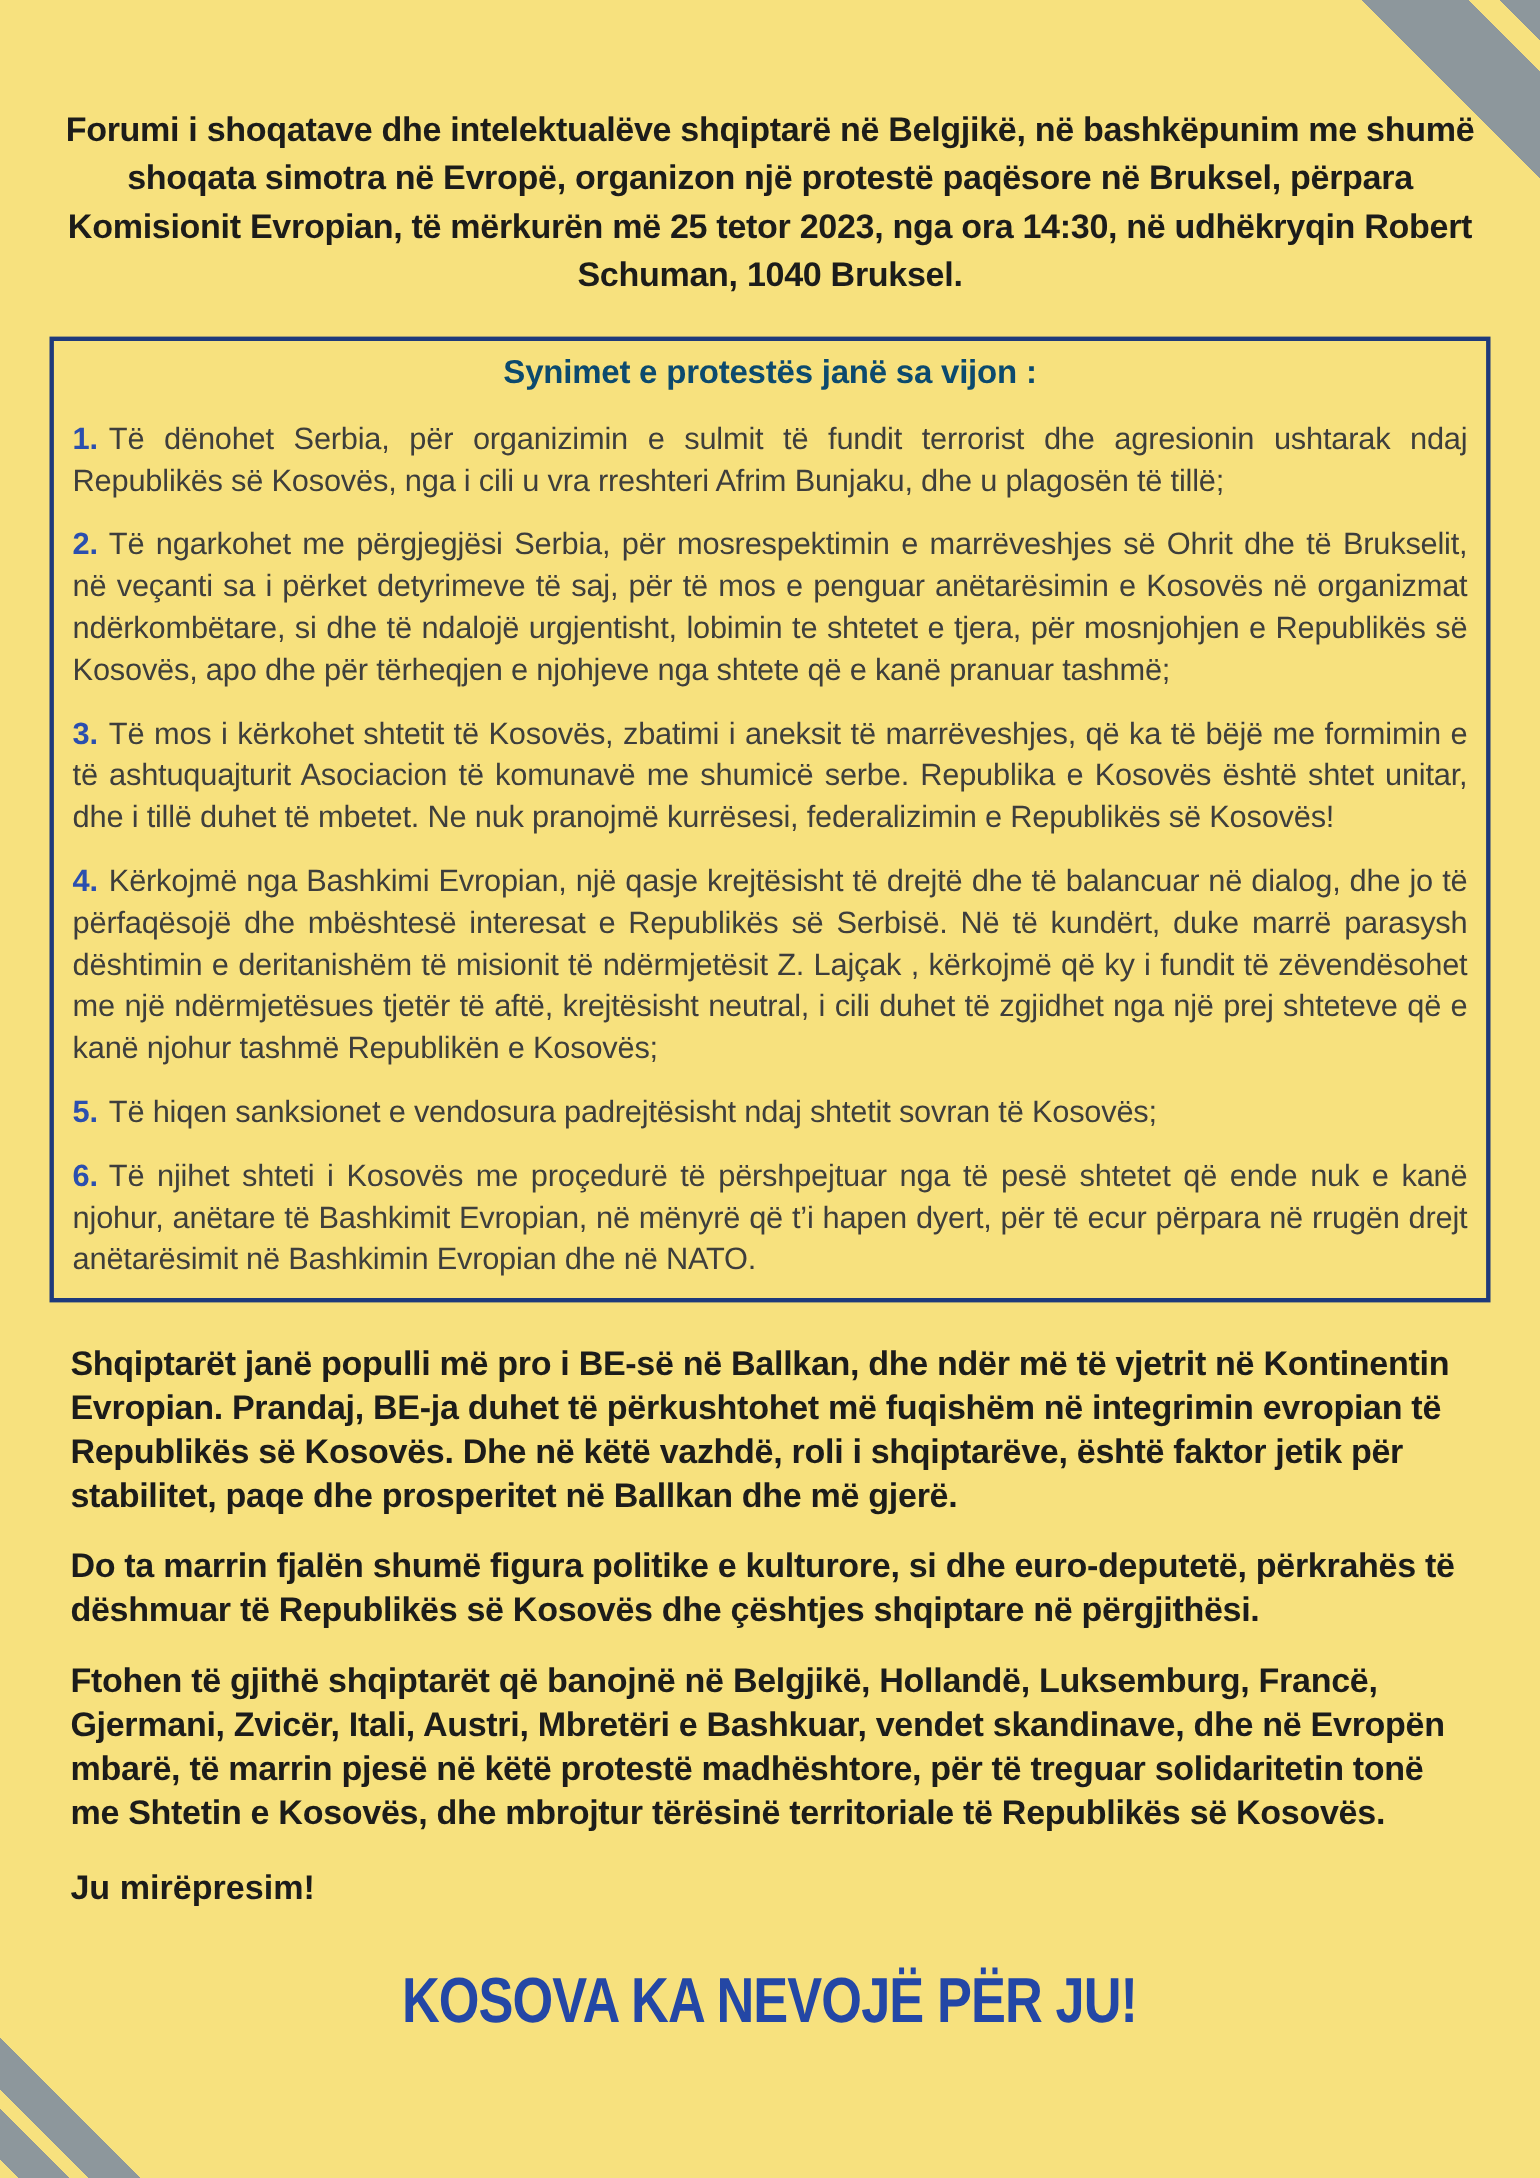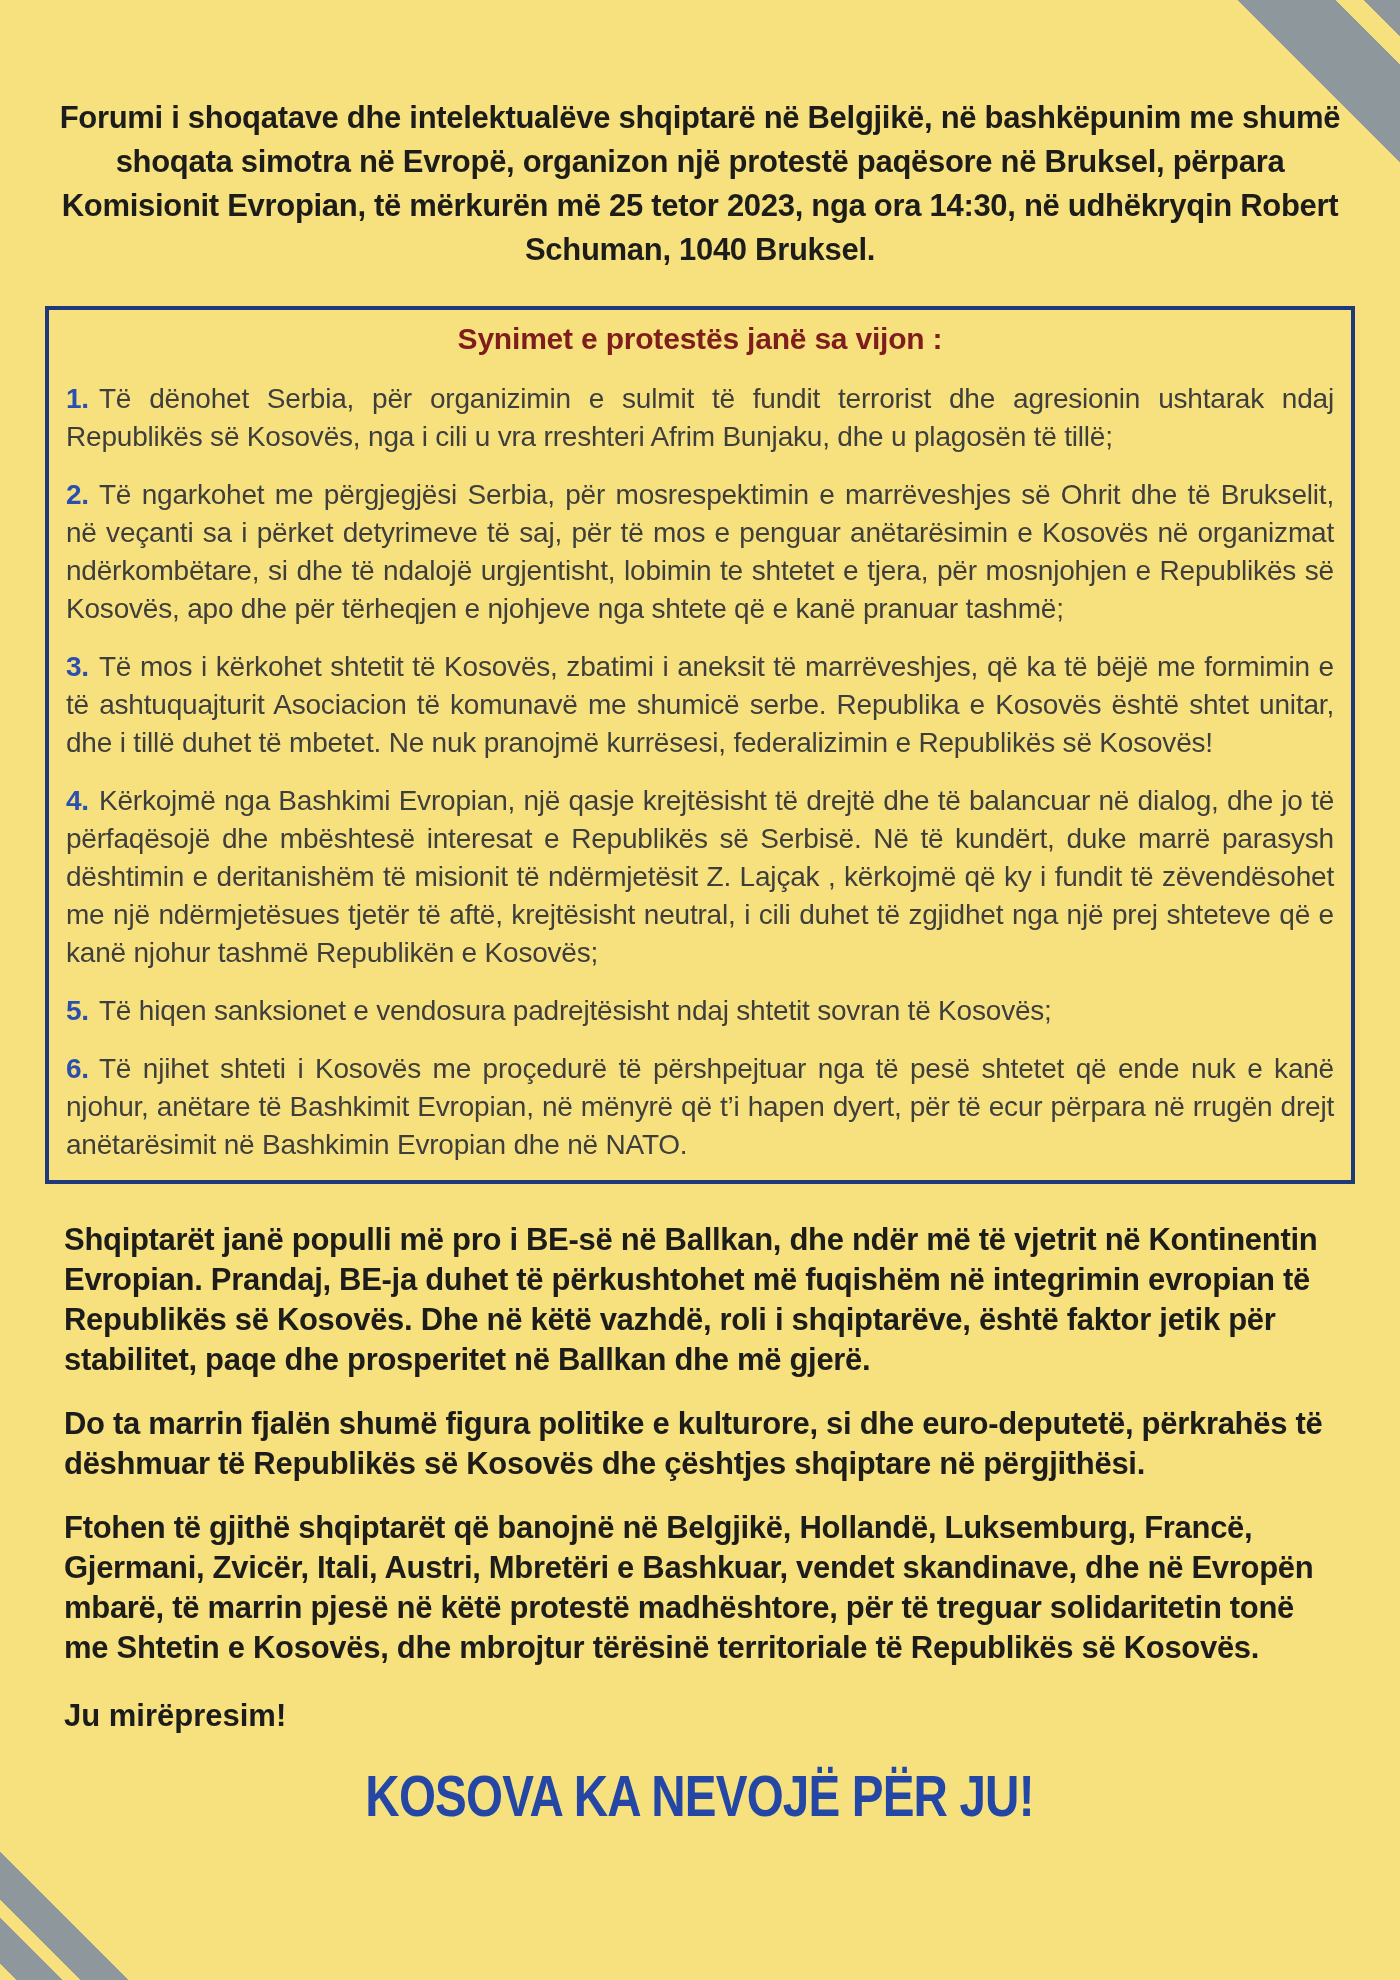--- a/index.html
+++ b/index.html
@@ -49,21 +49,21 @@
     margin: 34px 45px 0;
     border: 4px solid #1e3a7b;
     padding: 12px 17px 16px;
     background: transparent;
   }
   .box-title {
     margin: 0 0 24px 0;
     text-align: center;
     font-size: 30px;
     font-weight: bold;
-    color: #7f1d1d;
+    color: #0c4a6e;
     letter-spacing: -0.2px;
   }
   .goal-item {
     margin: 0 0 20px 0;
     font-size: 28px;
     line-height: 38px;
     color: #3e3e3c;
     text-align: justify;
     letter-spacing: -0.2px;
   }
@@ -86,21 +86,21 @@
 
   .welcome-line {
     margin: 30px 64px 0;
     text-align: left;
     font-size: 31px;
     font-weight: bold;
     color: #1c1c1a;
   }
 
   .headline {
-    margin: 28px 0 0;
+    margin: 51px 0 0;
     text-align: center;
     font-size: 58px;
     font-weight: bold;
     color: #2447a5;
     letter-spacing: -1px;
   }
   .headline .condensed {
     display: inline-block;
     transform: scaleX(0.82);
     transform-origin: 50% 50%;

